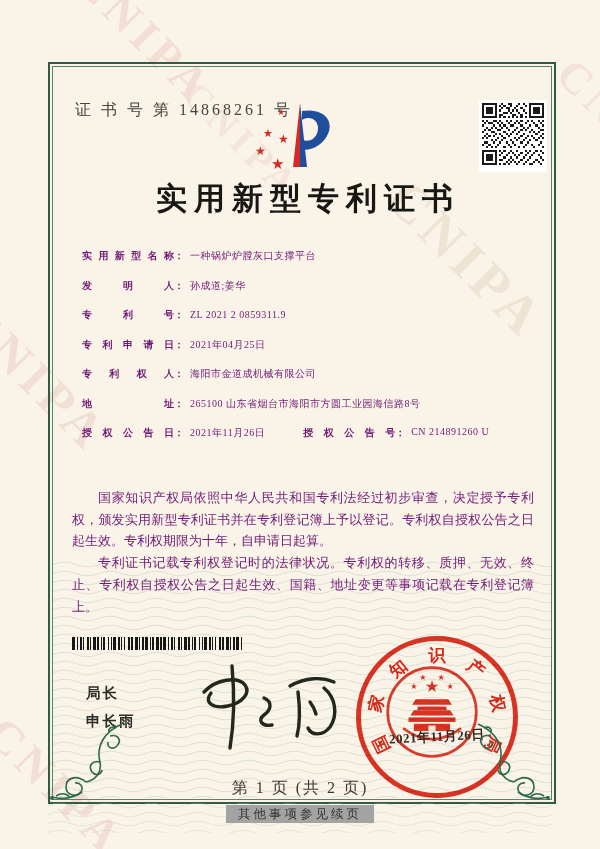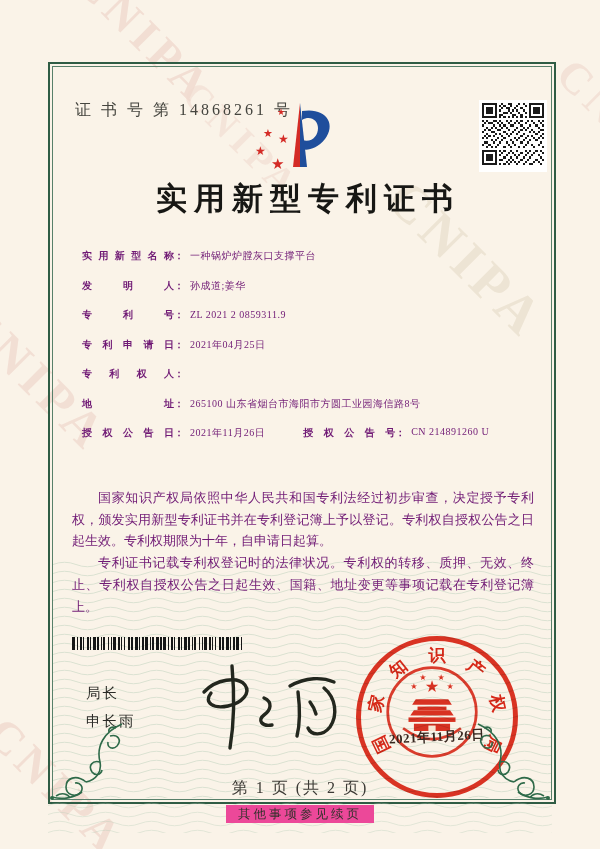--- a/index.html
+++ b/index.html
@@ -18,31 +18,31 @@
   .fields{position:absolute;left:82px;top:249px;width:450px;}
   .field-row{display:flex;align-items:baseline;margin-bottom:15.5px;font-size:10px;color:#701a75;}
   .flabel{display:inline-block;width:92px;text-align:justify;text-align-last:justify;font-weight:600;}
   .fcolon{font-weight:600;margin-right:6px;}
   .fvalue{letter-spacing:.5px;}
   .grant2{margin-left:38px;display:flex;align-items:flex-start;}
   .paras{position:absolute;left:72px;top:487px;width:462px;font-size:13px;line-height:1.67;color:#701a75;text-align:justify;}
   .para{margin:0;text-indent:2em;}
   .barcode{position:absolute;left:72px;top:636px;}
   .signer{position:absolute;left:86px;top:684px;font-size:14.5px;color:#2b2b27;letter-spacing:2px;}
-  .signer div{margin-bottom:9px;}
+  .signer div{margin-bottom:9px;font-weight:bold;}
   .sig{position:absolute;left:172px;top:658px;}
   .seal{position:absolute;left:356px;top:636px;width:162px;height:162px;mix-blend-mode:multiply;}
   .seal-ring{position:absolute;left:0;top:0;width:152px;height:152px;border:5px solid #dc2a1a;border-radius:50%;opacity:.95;}
   .seal-arc{position:absolute;left:81px;top:81px;width:0;height:0;}
   .seal-char{position:absolute;left:0;top:0;color:#dc2a1a;font-size:17px;font-weight:700;}
   .seal-emblem{position:absolute;left:29px;top:29px;}
   .seal-date{position:absolute;left:2px;top:92px;width:158px;text-align:center;font-size:13px;font-weight:600;color:#3a2a24;transform:rotate(-3deg);letter-spacing:.5px;}
   .pagefoot{position:absolute;left:0;top:778px;width:100%;text-align:center;font-size:16px;color:#3c3a35;letter-spacing:2px;}
   .note{position:absolute;left:0;top:806px;width:100%;text-align:center;font-size:12.5px;color:#33312c;letter-spacing:3px;}
-  .note span{background:#ec4899;padding:2px 12px;}
+  .note span{background:#a3a3a3;padding:2px 12px;}
   .orn{position:absolute;}
 </style>
 </head>
 <body>
 
 <div class="page">
 
   <div class="wm wm-pink" style="left:58px;top:8px;font-size:46px;opacity:.85;">CNIPA</div>
   <div class="wm wm-pink" style="left:168px;top:118px;font-size:38px;opacity:.6;">CNIPA</div>
   <div class="wm wm-tan" style="left:368px;top:228px;font-size:54px;opacity:.9;">CNIPA</div>
@@ -129,20 +129,21 @@
       <span class="fvalue">ZL 2021 2 0859311.9</span>
     </div>
     <div class="field-row">
       <span class="flabel">专利申请日</span>
         <span class="fcolon">：</span>
       <span class="fvalue">2021年04月25日</span>
     </div>
     <div class="field-row">
       <span class="flabel">专利权人</span>
         <span class="fcolon">：</span>
+      <span class="fvalue">海阳市金道成机械有限公司</span>
     </div>
     <div class="field-row">
       <span class="flabel">地址</span>
         <span class="fcolon">：</span>
       <span class="fvalue">265100 山东省烟台市海阳市方圆工业园海信路8号</span>
     </div>
     <div class="field-row">
       <span class="flabel">授权公告日</span>
         <span class="fcolon">：</span>
       <span class="fvalue">2021年11月26日</span>

